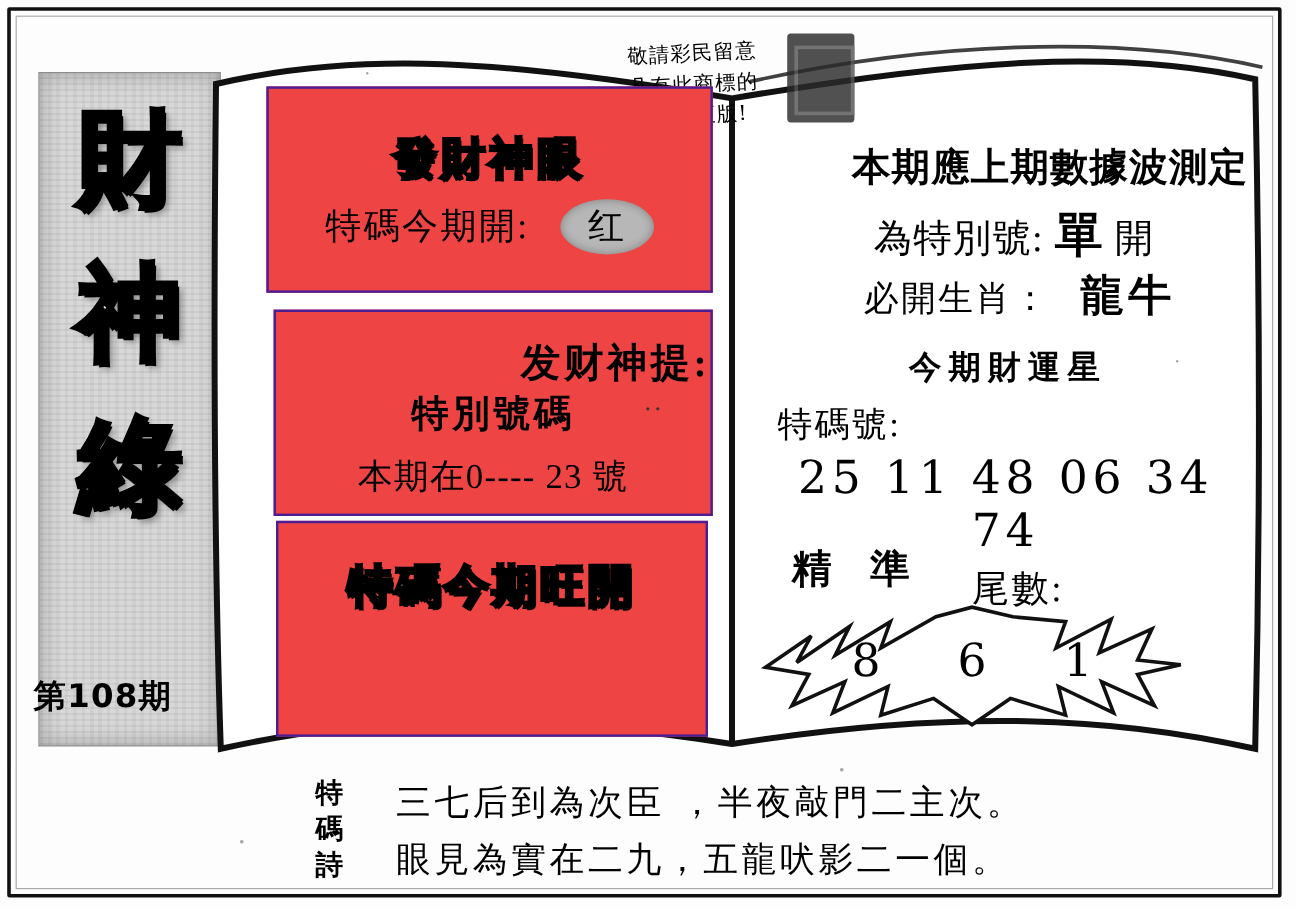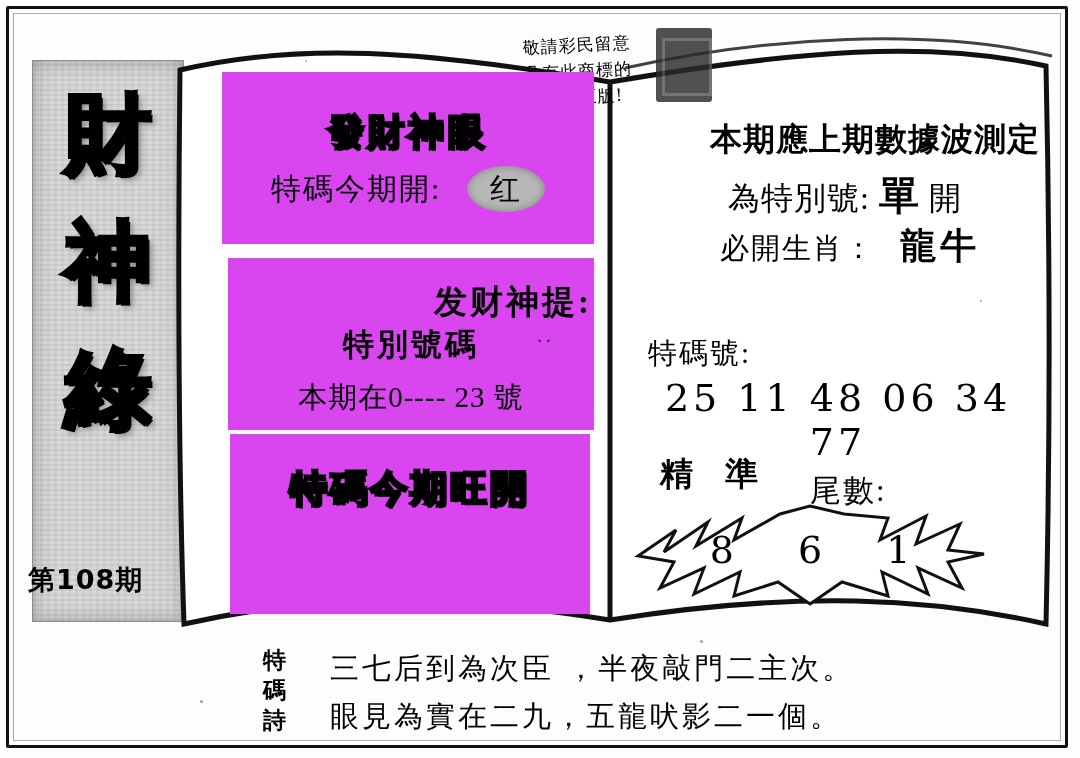--- a/index.html
+++ b/index.html
@@ -81,22 +81,22 @@
   .book {
     position: absolute;
     left: 170px; top: 20px;
     width: 890px; height: 650px;
   }
   .book svg { display: block; }
 
   
   .blk {
     position: absolute;
-    border: 2px solid #d946ef;
-    background: #d946ef;
+    border: 2px solid #4c1d95;
+    background: #ef4444;
     box-sizing: border-box;
   }
   .blk-1 { left: 222px; top: 72px;  width: 372px; height: 172px; }
   .blk-2 { left: 228px; top: 258px; width: 366px; height: 172px; }
   .blk-3 { left: 230px; top: 434px; width: 360px; height: 180px; }
 
   .b1-title {
     position: absolute; left: 0; right: 0; top: 34px;
     text-align: center;
     font-family: "DejaVu Sans", sans-serif;
@@ -350,29 +350,30 @@
     <span>為特別號:</span>
     <span class="big">單</span>
     <span>開</span>
   </div>
 
   <div class="r-l3">
     <span>必開生肖：</span>
     <span class="big">龍牛</span>
   </div>
 
+  <div class="r-l4">今期財運星</div>
   <div class="r-l5">特碼號:</div>
 
   <div class="r-nums">
     <span>25</span>
     <span>11</span>
     <span>48</span>
     <span>06</span>
     <span>34</span>
-    <span>77</span>
+    <span>74</span>
   </div>
 
   <div class="r-l6">精 準</div>
   <div class="r-l7">尾數:</div>
 
   <div class="burst">
     <svg width="360" height="110" viewBox="0 0 360 110" xmlns="http://www.w3.org/2000/svg">
       <polygon points="8,56 46,30 34,52 78,22 66,46 112,18 104,40 150,14 180,6 214,14 258,18 250,40 296,16 286,44 330,24 318,50 354,54 318,62 332,88 288,68 298,94 252,72 258,96 212,82 180,104 148,82 104,96 110,72 64,94 74,68 30,88 44,62" fill="#ffffff" stroke="#111" stroke-width="3" stroke-linejoin="miter"></polygon>
     </svg>
     <div class="burst-nums">

